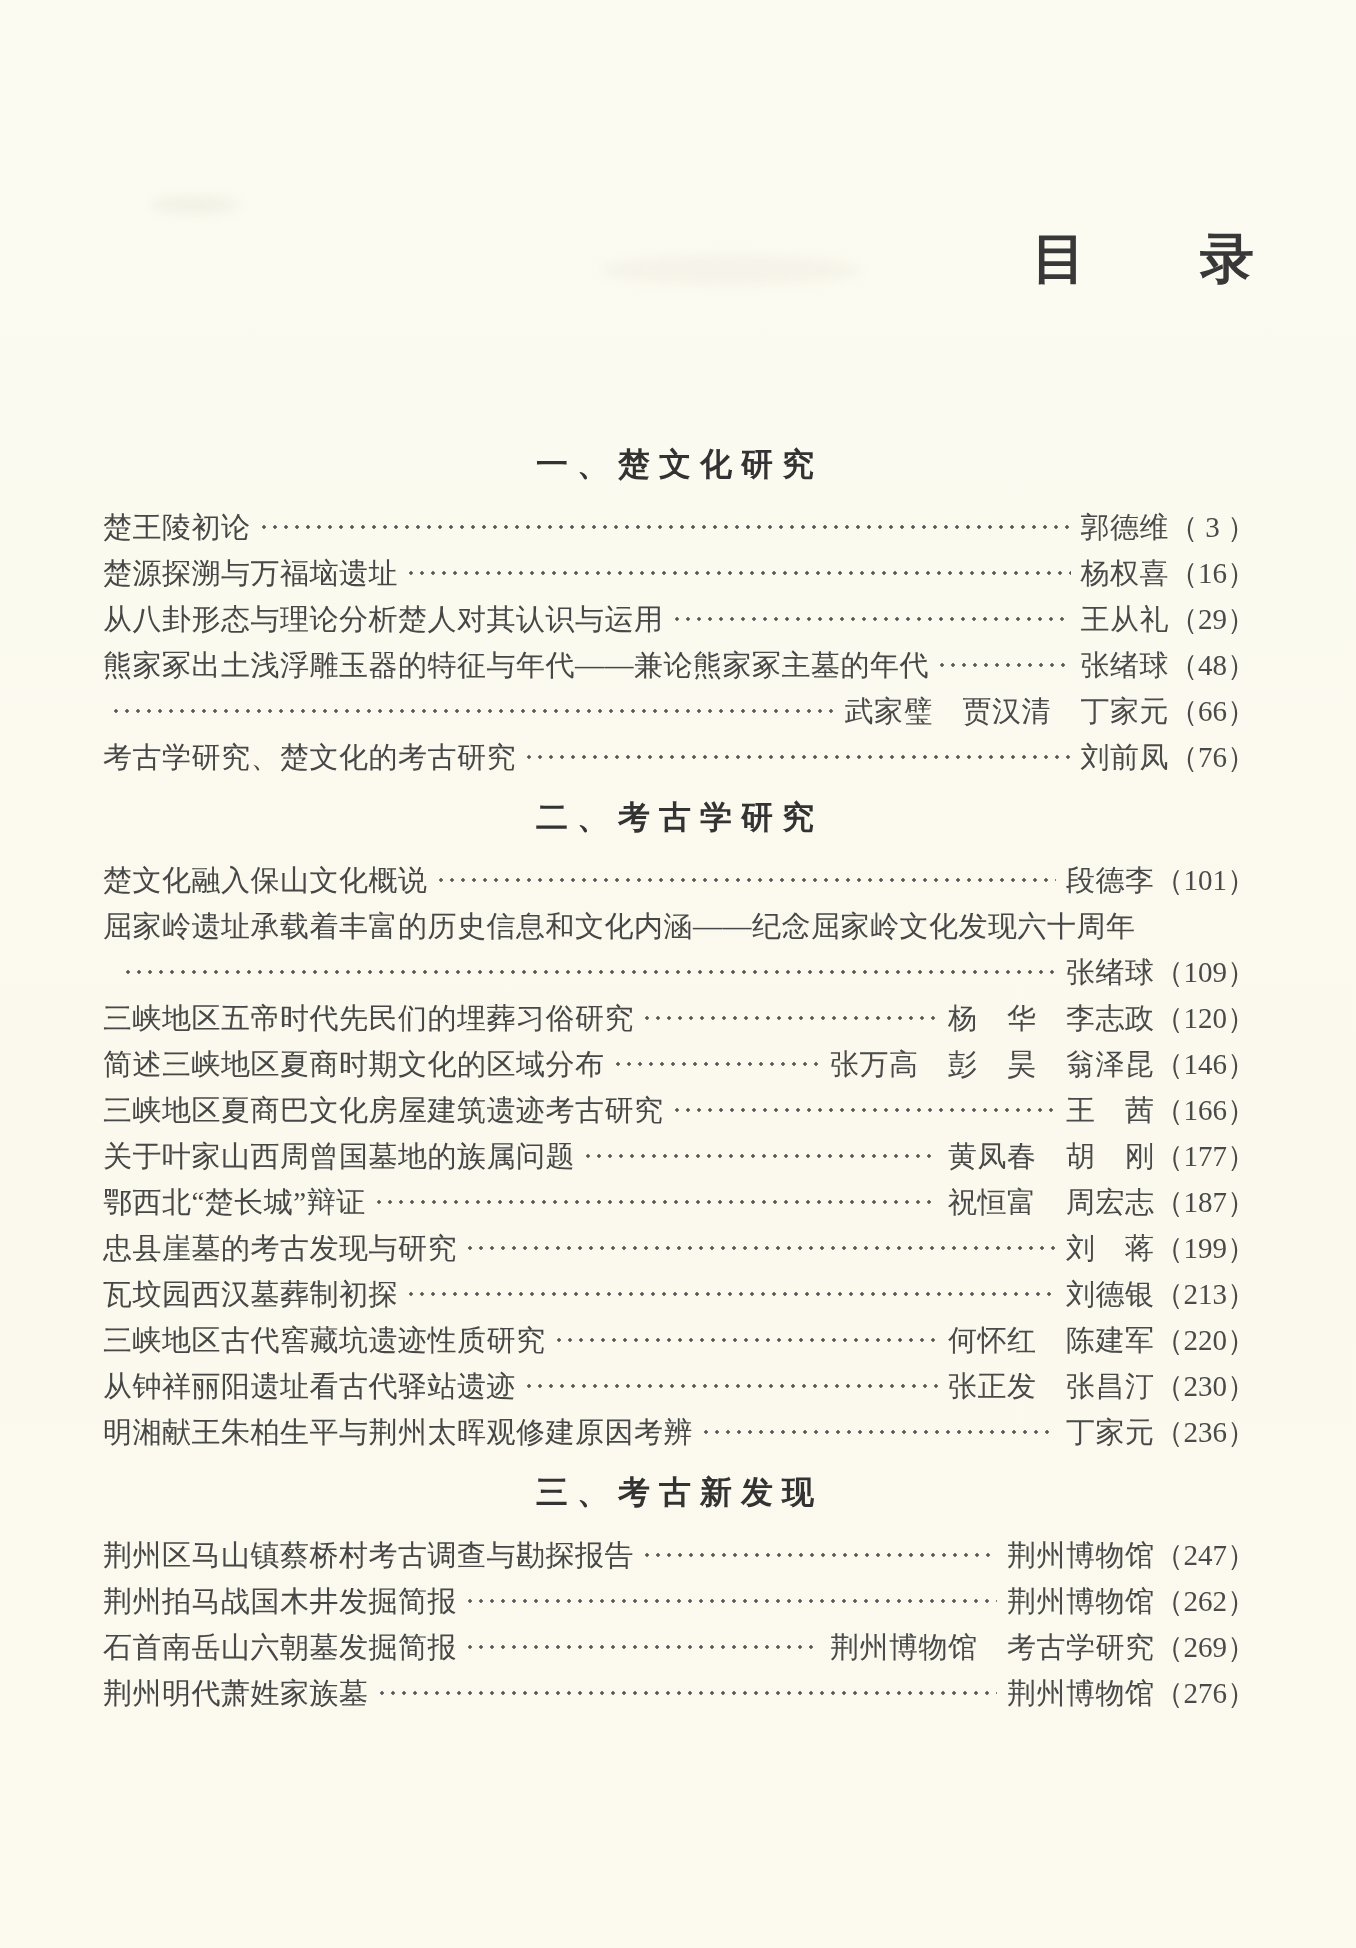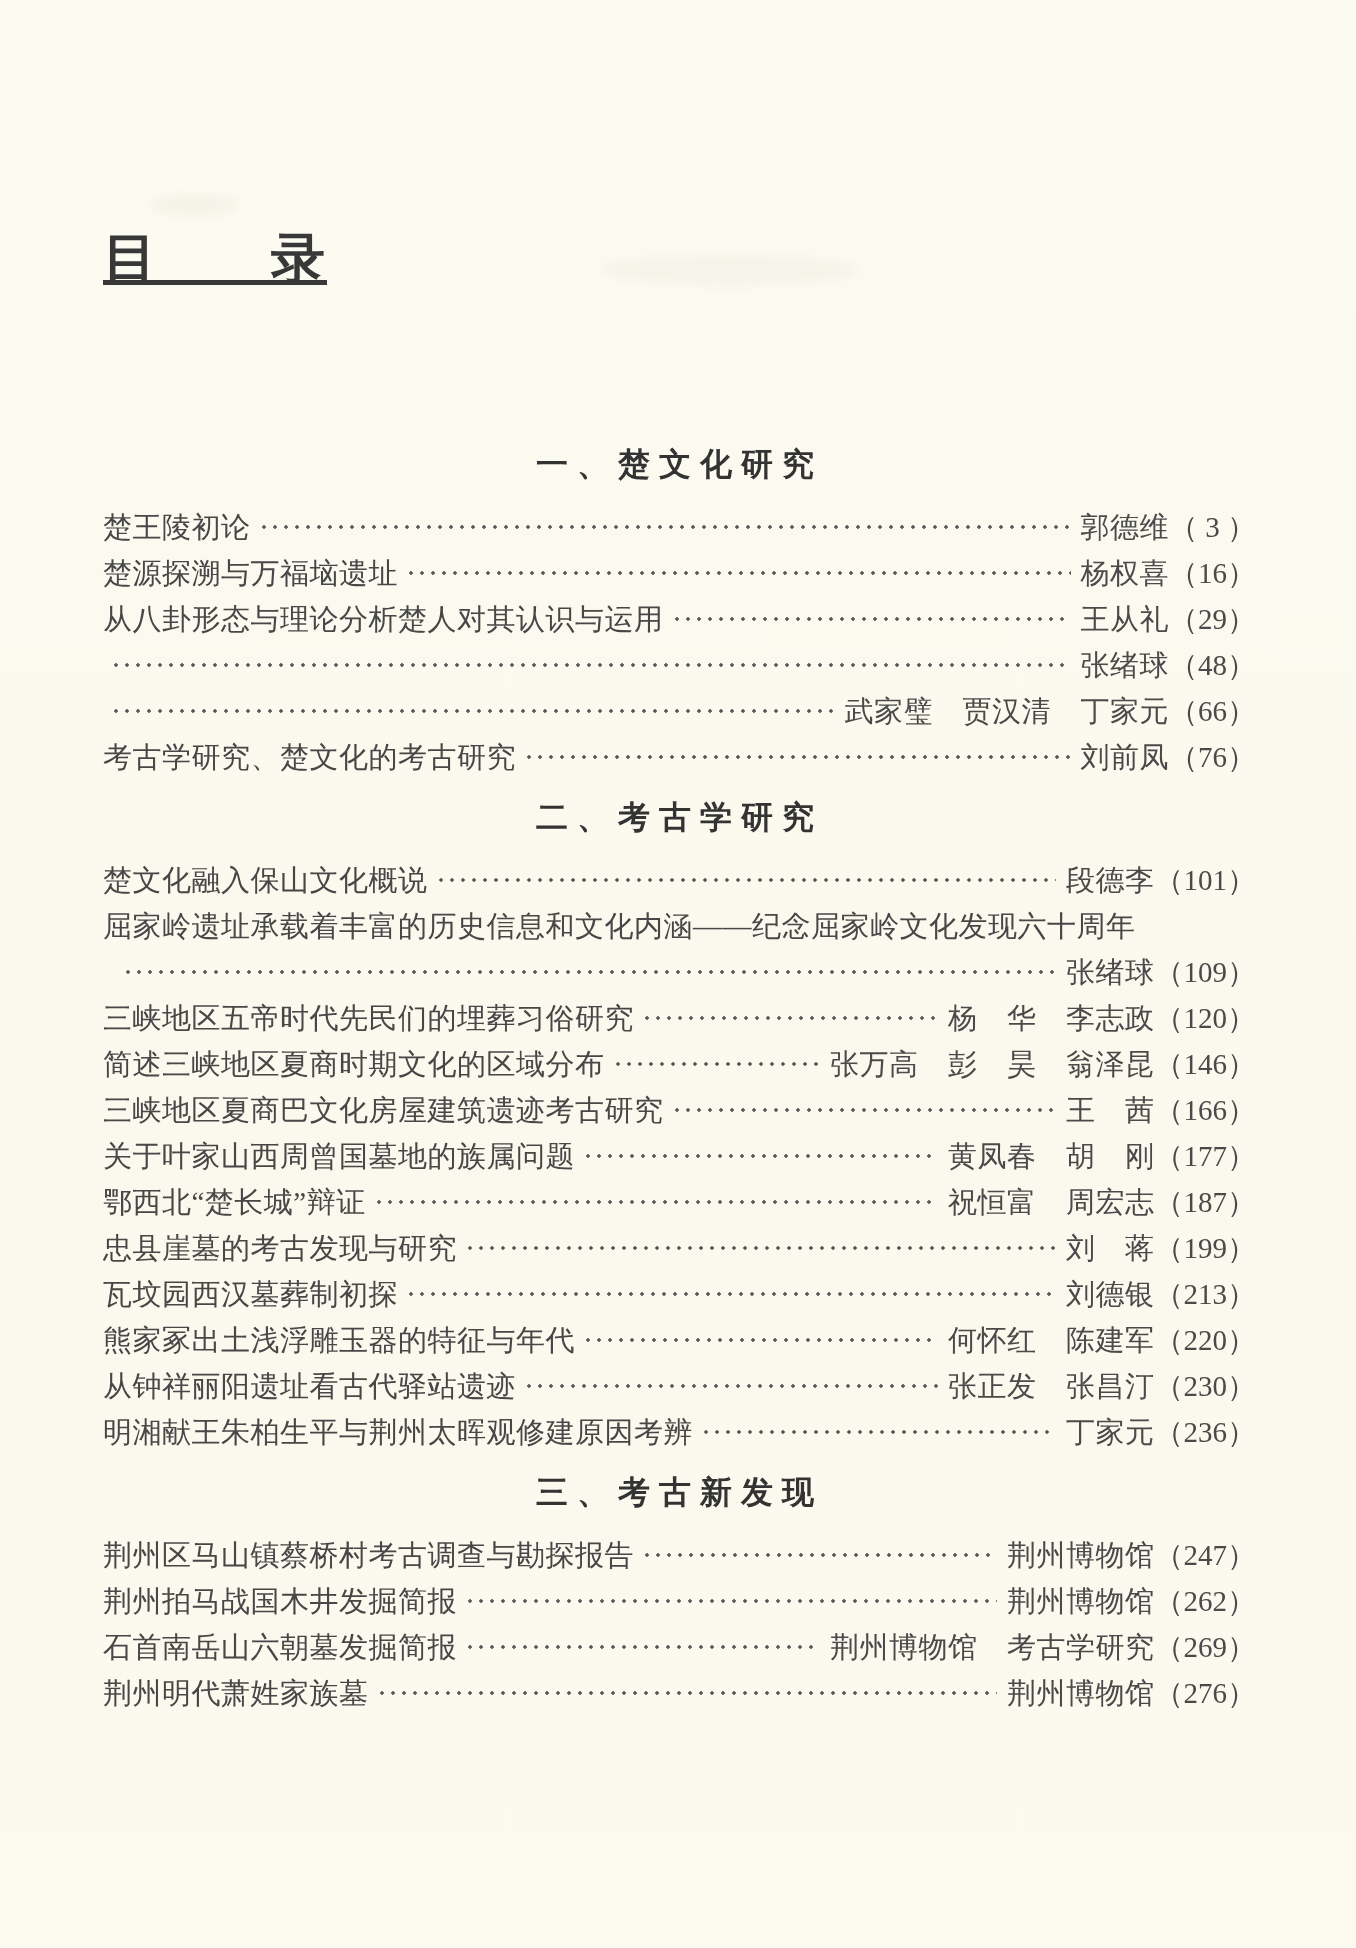--- a/index.html
+++ b/index.html
@@ -23,29 +23,28 @@
     position: absolute;
     background: rgba(170, 162, 140, 0.10);
     border-radius: 50%;
     filter: blur(6px);
     pointer-events: none;
   }
   .smudge.s1 { left: 150px; top: 196px; width: 90px; height: 18px; }
   .smudge.s2 { left: 600px; top: 255px; width: 260px; height: 30px; background: rgba(170,162,140,0.07); }
   .title {
     margin: 0;
-    text-align: left;
+    text-align: right;
     font-size: 54px;
     line-height: 70px;
     font-weight: 700;
     color: #383838;
     letter-spacing: 2px;
     white-space: pre;
     font-family: "Liberation Serif", "DejaVu Serif", serif;
-    text-decoration: underline;
   }
   .section-heading {
     margin: 17px 0 20px 0;
     text-align: center;
     font-family: "Liberation Sans", "DejaVu Sans", sans-serif;
     font-weight: 700;
     font-size: 32px;
     line-height: 40px;
     letter-spacing: 9px;
     color: #333333;
@@ -93,37 +92,37 @@
 <div class="page">
   <div class="smudge s1"></div>
   <div class="smudge s2"></div>
   <h1 class="title">目　　录</h1>
   <div id="toc-list">
       <section class="section">
         <h2 class="section-heading">一、楚文化研究</h2>
         <div class="row"><span class="etitle">楚王陵初论</span><div class="leader"></div><span class="authors">郭德维</span><span class="pageref">（ 3 ）</span></div>
         <div class="row"><span class="etitle">楚源探溯与万福垴遗址</span><div class="leader"></div><span class="authors">杨权喜</span><span class="pageref">（16）</span></div>
         <div class="row"><span class="etitle">从八卦形态与理论分析楚人对其认识与运用</span><div class="leader"></div><span class="authors">王从礼</span><span class="pageref">（29）</span></div>
-        <div class="row"><div class="leader"></div><span class="authors">张绪球</span><span class="pageref">（48）</span></div>
+        <div class="row"><span class="etitle">熊家冢出土浅浮雕玉器的特征与年代——兼论熊家冢主墓的年代</span><div class="leader"></div><span class="authors">张绪球</span><span class="pageref">（48）</span></div>
         <div class="row"><div class="leader"></div><span class="authors">武家璧　贾汉清　丁家元</span><span class="pageref">（66）</span></div>
         <div class="row"><span class="etitle">考古学研究、楚文化的考古研究</span><div class="leader"></div><span class="authors">刘前凤</span><span class="pageref">（76）</span></div>
       </section>
       <section class="section">
         <h2 class="section-heading">二、考古学研究</h2>
         <div class="row"><span class="etitle">楚文化融入保山文化概说</span><div class="leader"></div><span class="authors">段德李</span><span class="pageref">（101）</span></div>
         <div class="row"><span class="etitle">屈家岭遗址承载着丰富的历史信息和文化内涵——纪念屈家岭文化发现六十周年</span></div>
         <div class="row wrap-row"><div class="leader"></div><span class="authors">张绪球</span><span class="pageref">（109）</span></div>
         <div class="row"><span class="etitle">三峡地区五帝时代先民们的埋葬习俗研究</span><div class="leader"></div><span class="authors">杨　华　李志政</span><span class="pageref">（120）</span></div>
         <div class="row"><span class="etitle">简述三峡地区夏商时期文化的区域分布</span><div class="leader"></div><span class="authors">张万高　彭　昊　翁泽昆</span><span class="pageref">（146）</span></div>
         <div class="row"><span class="etitle">三峡地区夏商巴文化房屋建筑遗迹考古研究</span><div class="leader"></div><span class="authors">王　茜</span><span class="pageref">（166）</span></div>
         <div class="row"><span class="etitle">关于叶家山西周曾国墓地的族属问题</span><div class="leader"></div><span class="authors">黄凤春　胡　刚</span><span class="pageref">（177）</span></div>
         <div class="row"><span class="etitle">鄂西北“楚长城”辩证</span><div class="leader"></div><span class="authors">祝恒富　周宏志</span><span class="pageref">（187）</span></div>
         <div class="row"><span class="etitle">忠县崖墓的考古发现与研究</span><div class="leader"></div><span class="authors">刘　蒋</span><span class="pageref">（199）</span></div>
         <div class="row"><span class="etitle">瓦坟园西汉墓葬制初探</span><div class="leader"></div><span class="authors">刘德银</span><span class="pageref">（213）</span></div>
-        <div class="row"><span class="etitle">熊家冢出土浅浮雕玉器的特征与年代</span><div class="leader"></div><span class="authors">何怀红　陈建军</span><span class="pageref">（220）</span></div>
+        <div class="row"><span class="etitle">三峡地区古代窖藏坑遗迹性质研究</span><div class="leader"></div><span class="authors">何怀红　陈建军</span><span class="pageref">（220）</span></div>
         <div class="row"><span class="etitle">从钟祥丽阳遗址看古代驿站遗迹</span><div class="leader"></div><span class="authors">张正发　张昌汀</span><span class="pageref">（230）</span></div>
         <div class="row"><span class="etitle">明湘献王朱柏生平与荆州太晖观修建原因考辨</span><div class="leader"></div><span class="authors">丁家元</span><span class="pageref">（236）</span></div>
       </section>
       <section class="section">
         <h2 class="section-heading">三、考古新发现</h2>
         <div class="row"><span class="etitle">荆州区马山镇蔡桥村考古调查与勘探报告</span><div class="leader"></div><span class="authors">荆州博物馆</span><span class="pageref">（247）</span></div>
         <div class="row"><span class="etitle">荆州拍马战国木井发掘简报</span><div class="leader"></div><span class="authors">荆州博物馆</span><span class="pageref">（262）</span></div>
         <div class="row"><span class="etitle">石首南岳山六朝墓发掘简报</span><div class="leader"></div><span class="authors">荆州博物馆　考古学研究</span><span class="pageref">（269）</span></div>
         <div class="row"><span class="etitle">荆州明代萧姓家族墓</span><div class="leader"></div><span class="authors">荆州博物馆</span><span class="pageref">（276）</span></div>
       </section>

